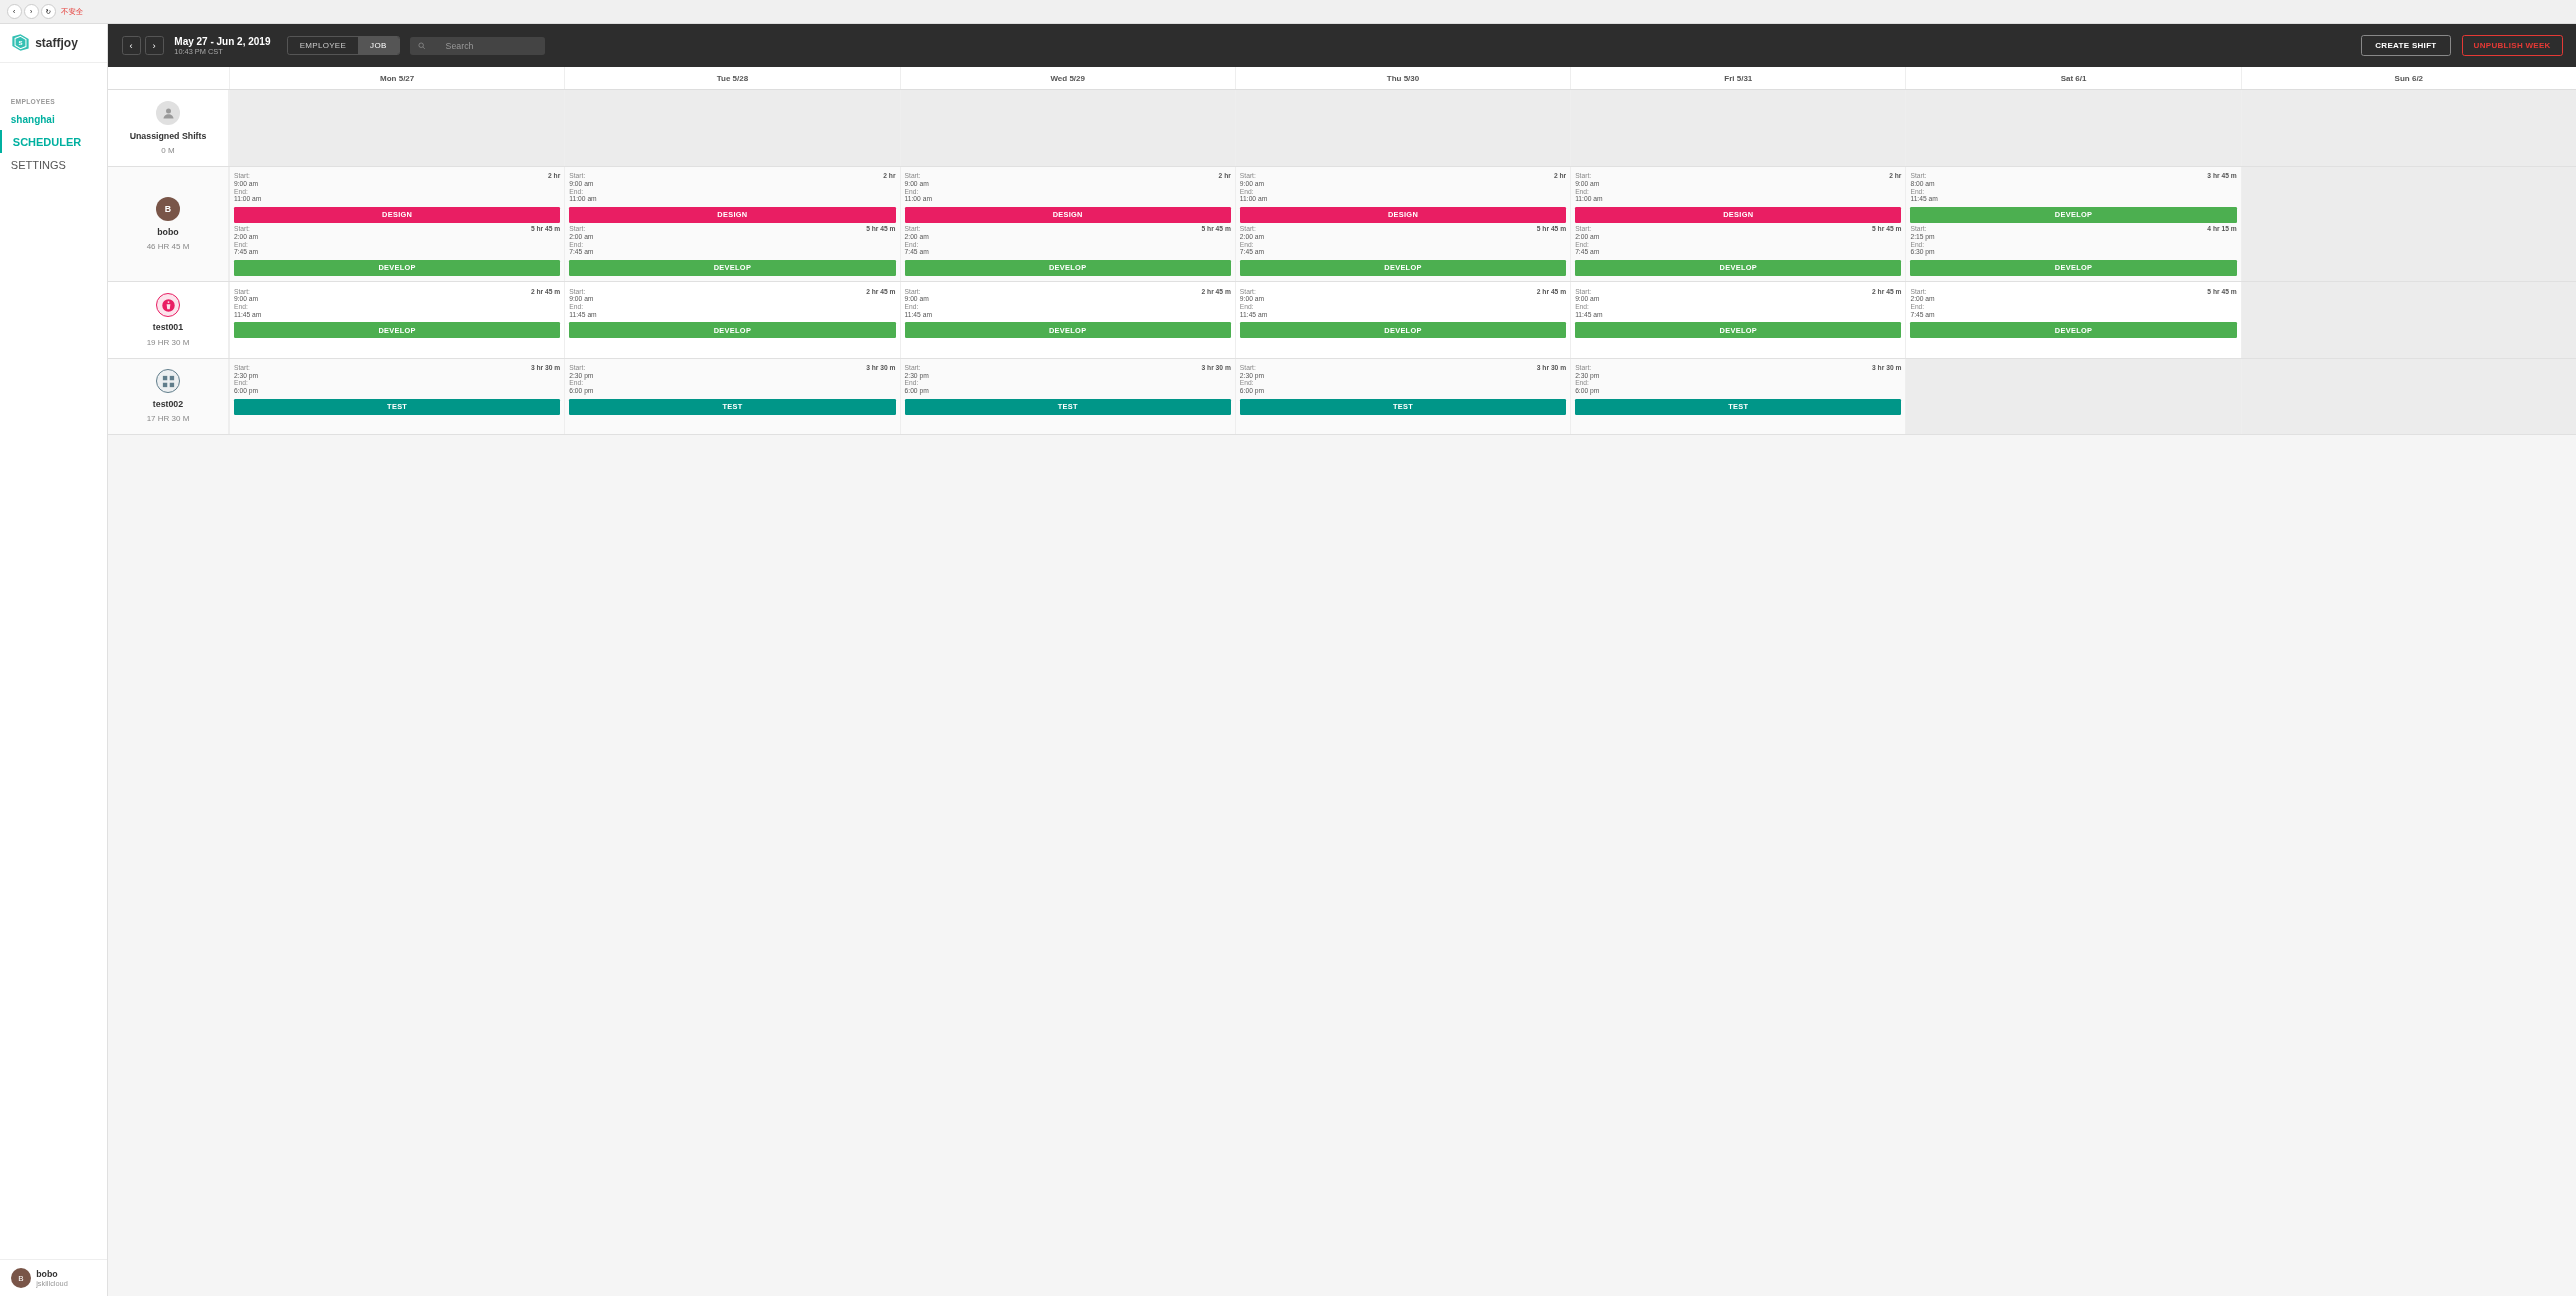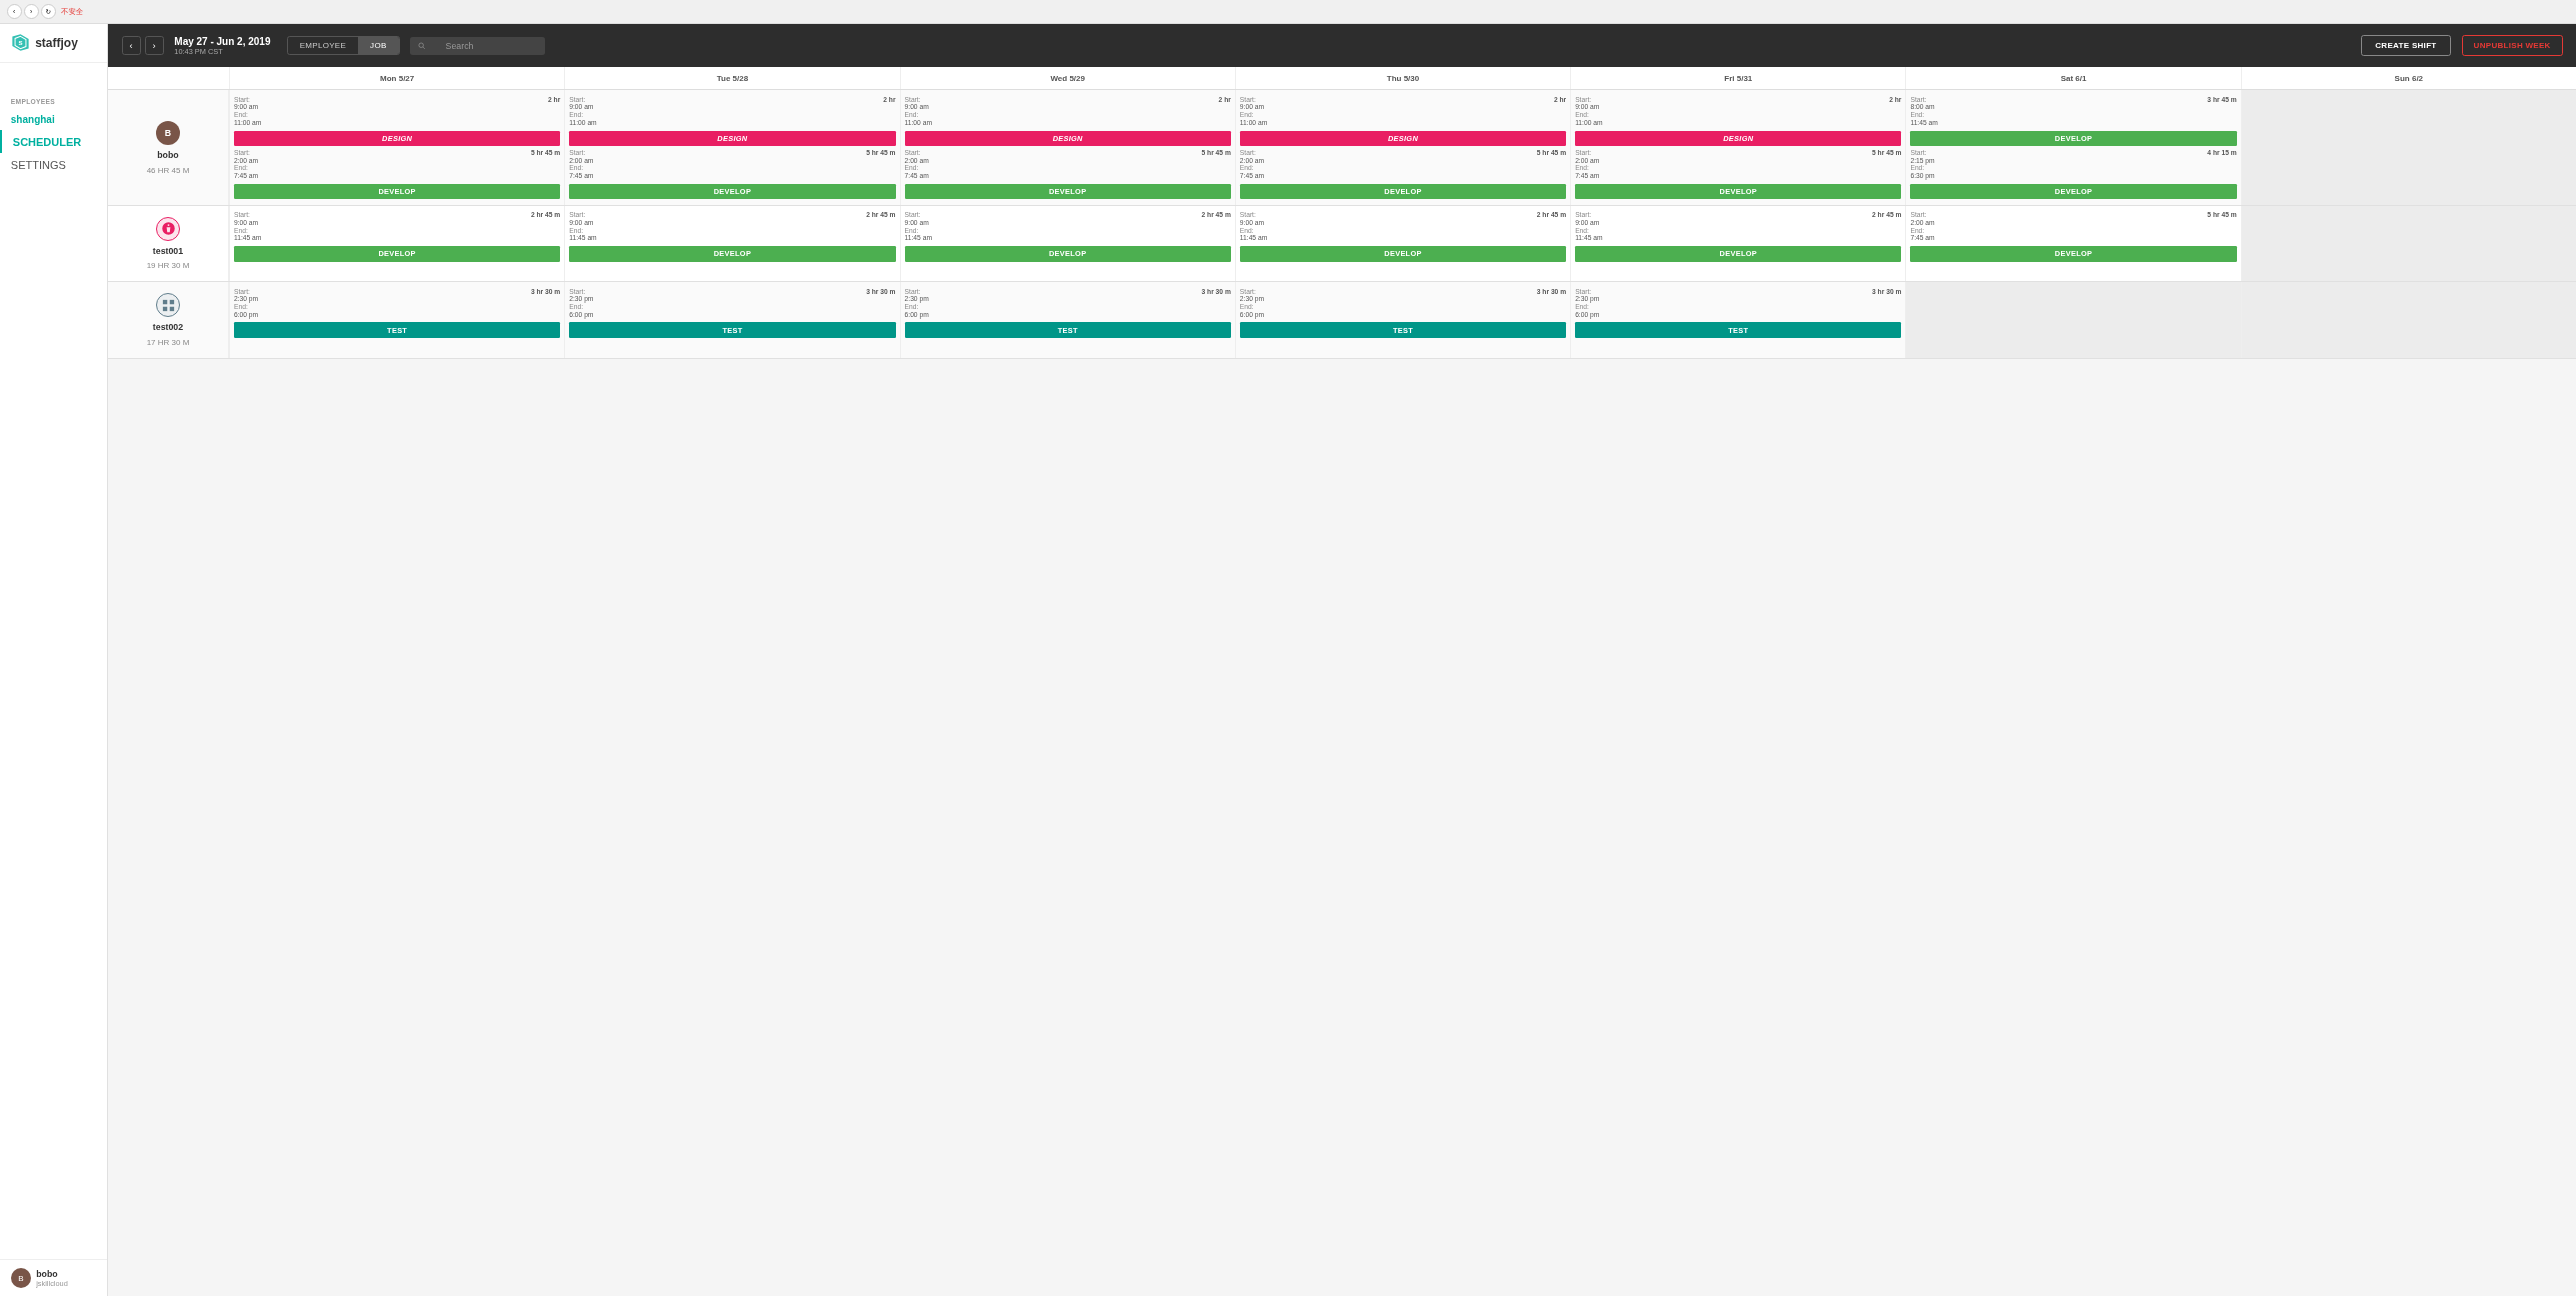--- a/index.html
+++ b/index.html
@@ -62,21 +62,21 @@
     .employee-info { padding: 10.8px 8px; display: flex; flex-direction: column; align-items: center; justify-content: center; gap: 5.4px; border-right: 0.7px solid #eee; }
     .employee-avatar { width: 24px; height: 24px; border-radius: 50%; background: #bbb; display: flex; align-items: center; justify-content: center; overflow: hidden; }
     .employee-name { font-size: 8.8px; font-weight: 600; color: #333; }
     .employee-hours { font-size: 8px; color: #888; }
     .day-cell { padding: 5.4px 4px; border-left: 0.7px solid #eee; display: flex; flex-direction: column; gap: 2.7px; }
     .day-cell.empty { background: #ececec; }
     .shift-info { display: flex; justify-content: space-between; font-size: 6.7px; color: #555; margin-bottom: 0.7px; }
     .shift-info-col { display: flex; flex-direction: column; gap: 0.7px; }
     .shift-duration { font-weight: 600; font-size: 6.7px; }
     .shift-label { text-align: center; padding: 3.4px 2.7px; border-radius: 1.3px; font-size: 7.4px; font-weight: 700; color: #fff; cursor: pointer; letter-spacing: 0.3px; margin-top: 1.3px; }
-    .shift-label.design { background: #e91e63; font-style: italic; }
+    .shift-label.design { background: #e91e63; }
     .shift-label.develop { background: #4caf50; }
     .shift-label.test { background: #009688; }
   </style>
 </head>
 <body>
 
 <div class="browser-bar">
   <div class="nav-btns">
     <button class="nav-btn">‹</button>
     <button class="nav-btn">›</button>
@@ -147,20 +147,39 @@
         <div class="cal-header-day">Mon 5/27</div>
         <div class="cal-header-day">Tue 5/28</div>
         <div class="cal-header-day">Wed 5/29</div>
         <div class="cal-header-day">Thu 5/30</div>
         <div class="cal-header-day">Fri 5/31</div>
         <div class="cal-header-day">Sat 6/1</div>
         <div class="cal-header-day">Sun 6/2</div>
       </div>
 
       <div id="calendar-rows">
+          <div class="employee-row">
+            <div class="employee-info">
+              <div class="employee-avatar" style="background: rgb(224, 224, 224);">
+                <svg width="15" height="15" viewBox="0 0 24 24" fill="#999">
+                  <circle cx="12" cy="8" r="4"></circle>
+                  <path d="M4 20c0-4 3.6-7 8-7s8 3 8 7"></path>
+                </svg>
+              </div>
+              <div class="employee-name">Unassigned Shifts</div>
+              <div class="employee-hours">0 M</div>
+            </div>
+            <div class="day-cell empty"></div>
+            <div class="day-cell empty"></div>
+            <div class="day-cell empty"></div>
+            <div class="day-cell empty"></div>
+            <div class="day-cell empty"></div>
+            <div class="day-cell empty"></div>
+            <div class="day-cell empty"></div>
+          </div>
           <div class="employee-row alt">
             <div class="employee-info">
               <div class="employee-avatar" style="background: rgb(121, 85, 72); color: rgb(255, 255, 255); font-weight: 700;">B</div>
               <div class="employee-name">bobo</div>
               <div class="employee-hours">46 HR 45 M</div>
             </div>
             <div class="day-cell">
               <div class="shift-info">
                 <div class="shift-info-col">
                   <span style="color:#888;font-size:6.7px;">Start:</span>

